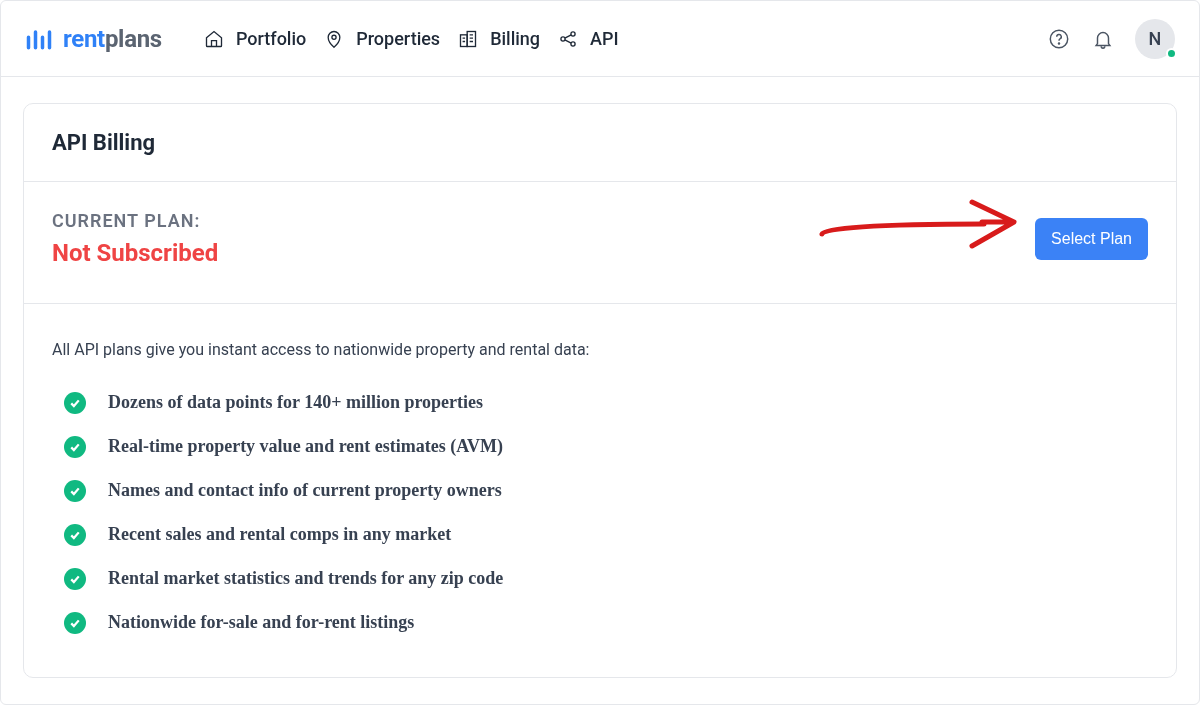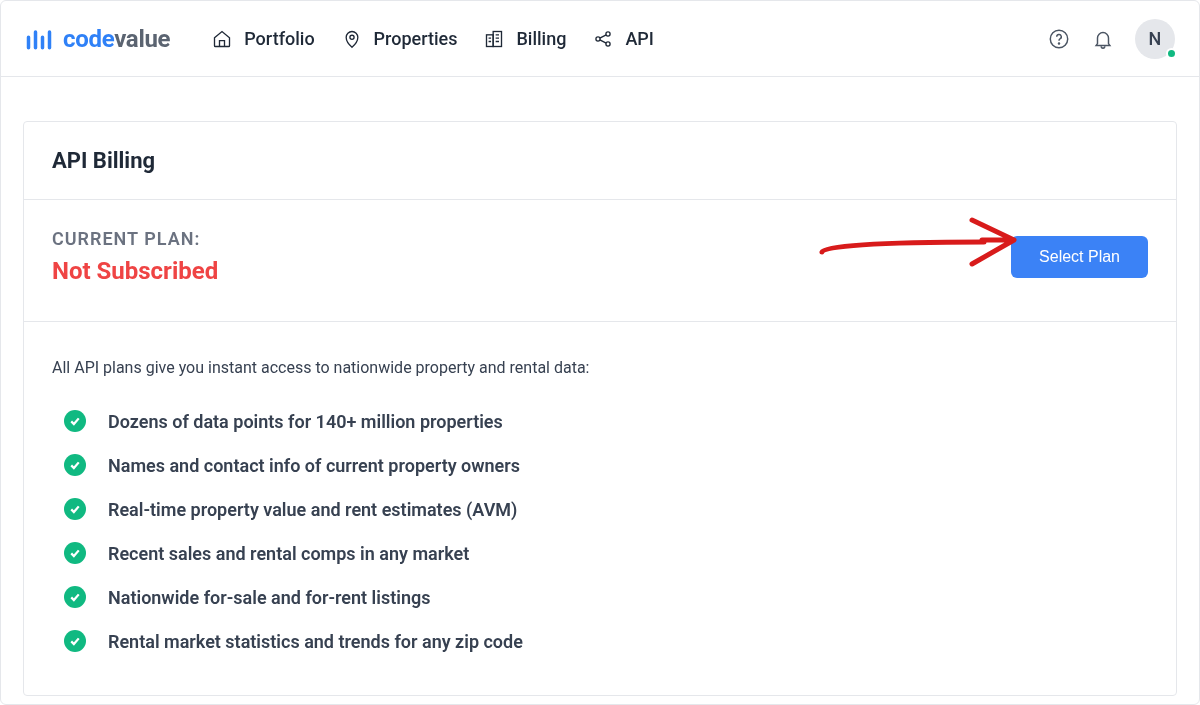--- a/index.html
+++ b/index.html
@@ -32,21 +32,21 @@
     }
     .logo-text {
       font-size: 24px;
       font-weight: 700;
       letter-spacing: -0.3px;
     }
     .logo-text .rent { color: #2f81f7; }
     .logo-text .cast { color: #5b6471; }
     .nav {
       display: flex;
-      gap: 27px;
+      gap: 18px;
     }
     .nav-item {
       display: flex;
       align-items: center;
       gap: 12px;
       font-size: 18px;
       font-weight: 500;
       color: #1f2937;
       cursor: pointer;
     }
@@ -84,23 +84,23 @@
       position: absolute;
       bottom: 0;
       right: -2px;
       width: 11px;
       height: 11px;
       background: #10b981;
       border-radius: 50%;
       border: 2px solid #fff;
     }
     .card {
-      margin: 44px 22px;
+      margin: 26px 22px;
       border: 1px solid #e5e7eb;
-      border-radius: 4px;
+      border-radius: 10px;
     }
     .card-title {
       padding: 26px 28px;
       font-size: 22px;
       font-weight: 700;
       color: #1f2937;
       border-bottom: 1px solid #e5e7eb;
     }
     .plan-section {
       padding: 28px 28px 36px;
@@ -121,21 +121,21 @@
       font-size: 24px;
       font-weight: 700;
       color: #ef4444;
       text-align: center;
     }
     .select-btn {
       margin-left: auto;
       background: #3b82f6;
       color: #fff;
       border: none;
-      padding: 12px 28px;
+      padding: 12px 16px;
       font-size: 16px;
       border-radius: 6px;
       cursor: pointer;
       font-weight: 400;
     }
     .arrow-annotation {
       position: absolute;
       top: 10px;
       left: 790px;
       width: 215px;
@@ -146,23 +146,23 @@
       padding: 36px 28px 22px;
       font-size: 16px;
       color: #374151;
     }
     .features {
       padding: 0 28px 32px 40px;
       list-style: none;
     }
     .feature-item {
       display: flex;
-      align-items: center;
       gap: 22px;
       padding: 11px 0;
+      font-family: Liberation Serif, serif;
     }
     .check-circle {
       width: 22px;
       height: 22px;
       background: #10b981;
       border-radius: 50%;
       display: flex;
       align-items: center;
       justify-content: center;
       flex-shrink: 0;
@@ -176,21 +176,21 @@
     .building-icon { fill: none; stroke: #1f2937; stroke-width: 1.4; }
   </style>
 </head>
 <body>
 
 <div class="header">
   <div class="logo">
     <svg class="logo-icon" viewBox="0 0 32 32">
       <path d="M4 26 L4 14 M12 26 L12 8 M20 26 L20 14 M28 26 L28 8" stroke="#2f81f7" stroke-width="4" stroke-linecap="round" fill="none"></path>
     </svg>
-    <span class="logo-text"><span class="rent">code</span><span class="cast">value</span></span>
+    <span class="logo-text"><span class="rent">rent</span><span class="cast">plans</span></span>
   </div>
   <nav class="nav">
     <div class="nav-item">
       <svg viewBox="0 0 24 24">
           <path d="M3 10.5 L12 3 L21 10.5 V20 a1 1 0 0 1 -1 1 H4 a1 1 0 0 1 -1 -1 Z M9 21 V14 H15 V21"></path>
         </svg>
       <span>Portfolio</span>
     </div>
     <div class="nav-item">
       <svg viewBox="0 0 24 24">
@@ -270,48 +270,48 @@
           </svg>
         </span>
       <span class="feature-text">Dozens of data points for 140+ million properties</span>
     </li>
     <li class="feature-item">
       <span class="check-circle">
           <svg viewBox="0 0 16 16">
             <path d="M3 8.5 L6.5 12 L13 4.5"></path>
           </svg>
         </span>
+      <span class="feature-text">Real-time property value and rent estimates (AVM)</span>
+    </li>
+    <li class="feature-item">
+      <span class="check-circle">
+          <svg viewBox="0 0 16 16">
+            <path d="M3 8.5 L6.5 12 L13 4.5"></path>
+          </svg>
+        </span>
       <span class="feature-text">Names and contact info of current property owners</span>
     </li>
     <li class="feature-item">
       <span class="check-circle">
           <svg viewBox="0 0 16 16">
             <path d="M3 8.5 L6.5 12 L13 4.5"></path>
           </svg>
         </span>
-      <span class="feature-text">Real-time property value and rent estimates (AVM)</span>
-    </li>
-    <li class="feature-item">
-      <span class="check-circle">
-          <svg viewBox="0 0 16 16">
-            <path d="M3 8.5 L6.5 12 L13 4.5"></path>
-          </svg>
-        </span>
       <span class="feature-text">Recent sales and rental comps in any market</span>
     </li>
     <li class="feature-item">
       <span class="check-circle">
           <svg viewBox="0 0 16 16">
             <path d="M3 8.5 L6.5 12 L13 4.5"></path>
           </svg>
         </span>
+      <span class="feature-text">Rental market statistics and trends for any zip code</span>
+    </li>
+    <li class="feature-item">
+      <span class="check-circle">
+          <svg viewBox="0 0 16 16">
+            <path d="M3 8.5 L6.5 12 L13 4.5"></path>
+          </svg>
+        </span>
       <span class="feature-text">Nationwide for-sale and for-rent listings</span>
-    </li>
-    <li class="feature-item">
-      <span class="check-circle">
-          <svg viewBox="0 0 16 16">
-            <path d="M3 8.5 L6.5 12 L13 4.5"></path>
-          </svg>
-        </span>
-      <span class="feature-text">Rental market statistics and trends for any zip code</span>
     </li>
   </ul>
 </div>
 
 </body></html>

